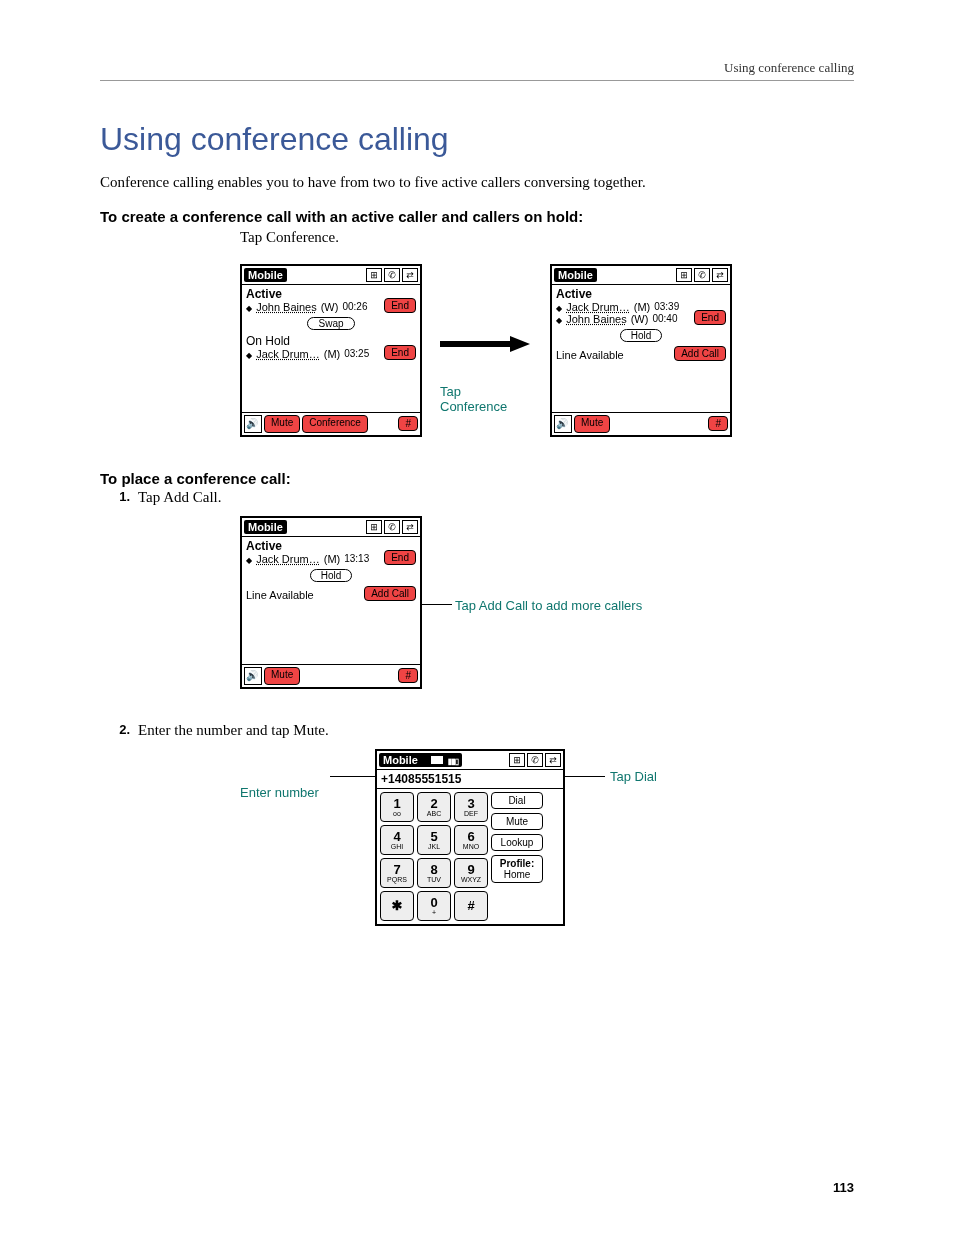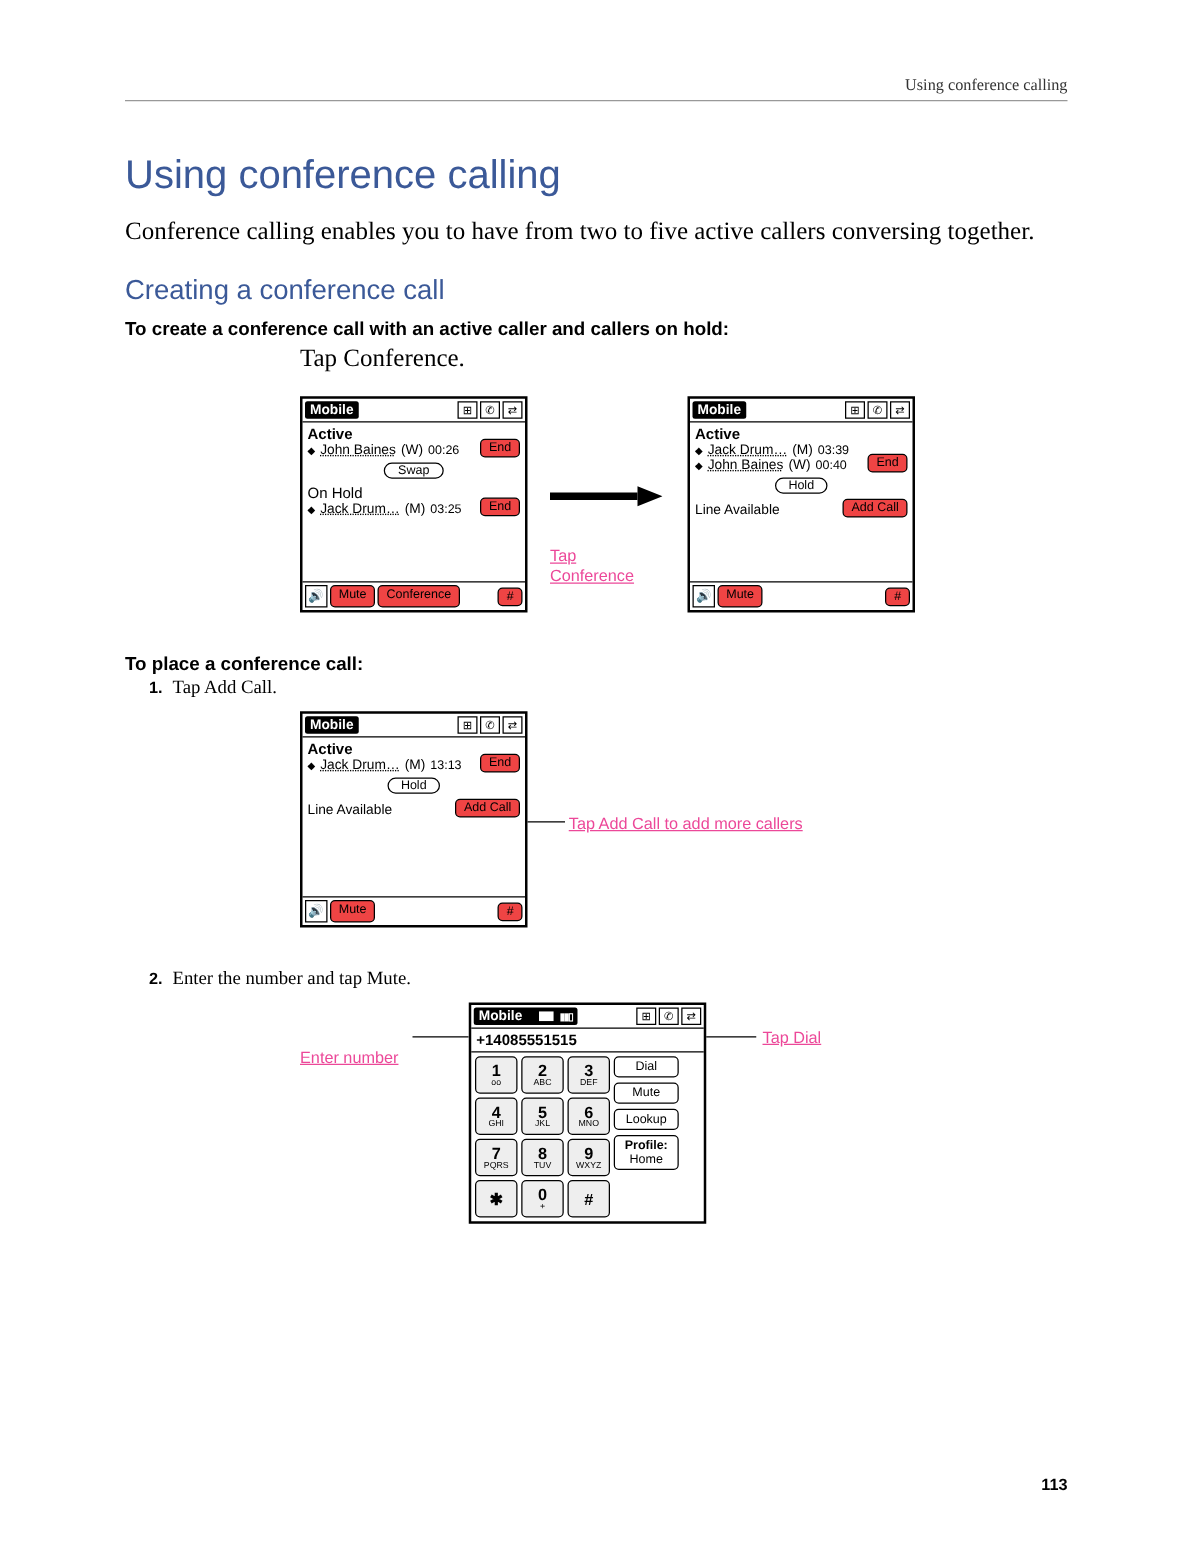--- a/index.html
+++ b/index.html
@@ -36,21 +36,21 @@
     font-stretch: condensed;
     font-size: 22px;
     color: #3b5998;
     margin: 20px 0 10px 0;
     font-weight: 500;
   }
   .indent {
     margin-left: 110px;
   }
   .body {
-    font-size: 20px;
+    font-size: 15px;
     line-height: 1.35;
     margin: 0 0 16px 0;
   }
   .note {
     font-size: 15px;
     line-height: 1.35;
     margin: 0 0 16px 0;
   }
   .note b {
     font-family: Arial, sans-serif;
@@ -91,23 +91,22 @@
 
   
   .figure-row {
     position: relative;
     margin: 10px 0 16px 0;
   }
   .annot {
     position: absolute;
     font-family: Arial, Helvetica, sans-serif;
     font-size: 13px;
-    color: #ec4899;
+    color: #0f766e;
     line-height: 1.2;
-    text-decoration: underline;
   }
   .leader {
     position: absolute;
     height: 1px;
     background: #000;
   }
 
   
   .screen {
     box-sizing: border-box;
@@ -270,21 +269,20 @@
 <body>
 
 <div class="page">
   <div class="running-head">Using conference calling</div>
 
   <h1 class="h1">Using conference calling</h1>
 
   <p class="body indent">Conference calling enables you to have from two to five active callers conversing together.</p>
 
 
-  <h2 class="h2">Creating a conference call</h2>
 
 
   <div class="task indent">To create a conference call with an active caller and callers on hold:</div>
   <p class="body indent" style="margin-left:140px;">Tap Conference.</p>
 
   <div class="figure-row indent" style="margin-left:140px; height:190px;">
 
     <div class="screen" style="position:absolute; left:0; top:0;">
       <div class="titlebar">
         <span class="title-chip">Mobile</span>

